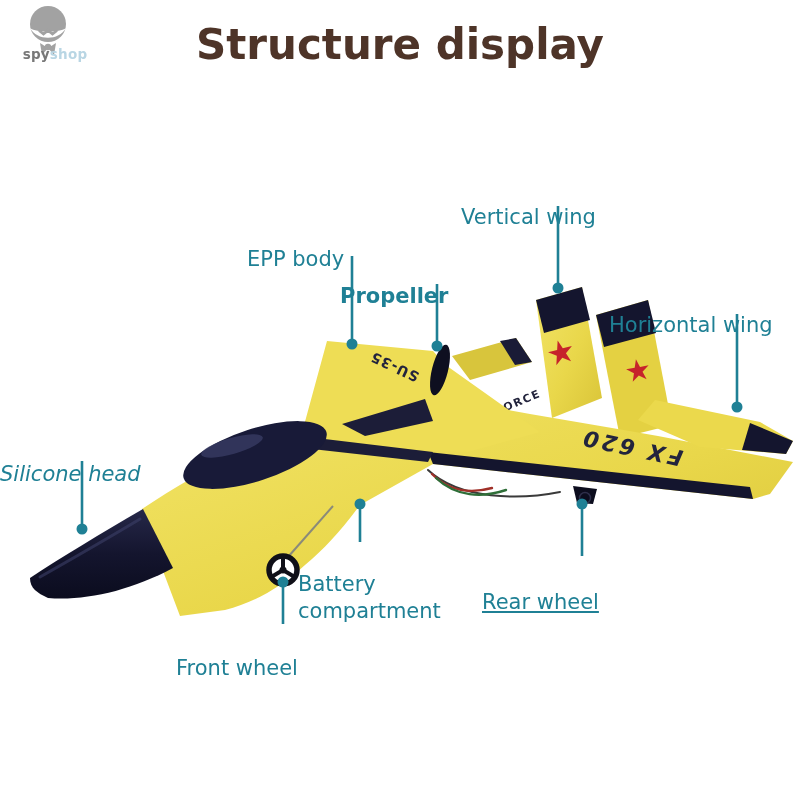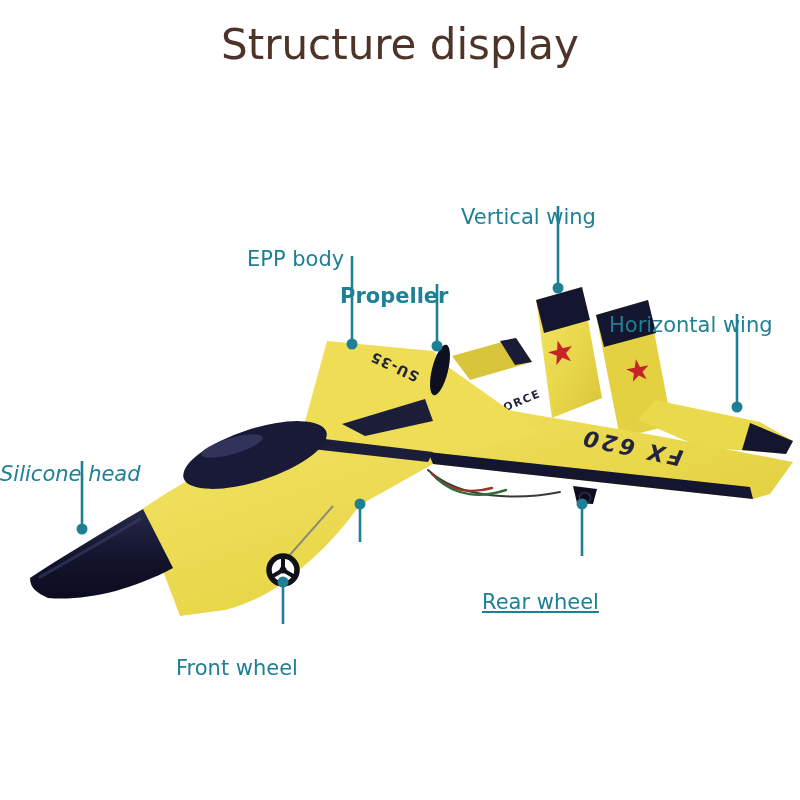--- a/index.html
+++ b/index.html
@@ -9,41 +9,54 @@
   }
   
   .logo{position:absolute;left:10px;top:2px;width:90px;height:66px;}
   .logo svg{display:block;}
   .logo-text{position:absolute;left:2px;top:44px;width:86px;text-align:center;
     font-size:13.5px;font-weight:bold;letter-spacing:.2px;}
   .logo-text .b{color:#787878;}
   .logo-text .l{color:#b9d6e4;}
   .page-title{
     position:absolute;left:0;right:0;top:20px;text-align:center;
-    font-size:42px;font-weight:normal;color:#4e3428;letter-spacing:0;
+    font-size:42px;font-weight:bold;color:#4e3428;letter-spacing:0;
   }
   
   .callout{position:absolute;color:#1f8095;font-size:21px;line-height:1.3;text-align:left;margin-top:28px;}
   .co-vertical   {left:461px;top:176px;width:200px;}
   .co-epp        {left:247px;top:218px;width:200px;}
   .co-propeller  {left:340px;top:255px;width:200px;font-weight:bold;}
   .co-horizontal {left:609px;top:284px;width:200px;}
   .co-silicone   {left:0px;  top:433px;width:178px;font-style:italic;}
   .co-battery    {left:298px;top:543px;width:142px;}
   .co-rear       {left:482px;top:561px;width:200px;text-decoration:underline;}
   .co-front      {left:176px;top:627px;width:200px;}
   
   .art{position:absolute;left:0;top:0;width:800px;height:800px;}
   .mark{font-weight:bold;fill:#23243d;}
 </style>
 </head>
 <body>
 
 <div class="stage">
 
+  <div class="logo">
+    <svg width="90" height="66" viewBox="0 0 90 66">
+      <circle cx="38" cy="22" r="18" fill="#a2a2a2"></circle>
+      <path d="M20,26 C27,39 49,39 56,26 C49,31 27,31 20,26 Z" fill="#ffffff"></path>
+      <path d="M29,28.5 L33.5,32 L38,28.5 L42.5,32 L47,28.5" fill="none" stroke="#a2a2a2" stroke-width="2.6"></path>
+      <polygon points="30,41 38,46 32,53" fill="#a2a2a2"></polygon>
+      <polygon points="46,41 38,46 44,53" fill="#a2a2a2"></polygon>
+      <circle cx="38" cy="45" r="3.2" fill="#a2a2a2"></circle>
+    </svg>
+    <div class="logo-text">
+      <span class="b">spy</span><span class="l">shop</span>
+    </div>
+  </div>
 
   <div class="page-title">Structure display</div>
 
   <svg class="art" viewBox="0 0 800 800">
     <defs>
       <linearGradient id="gYellow" x1="0" y1="0" x2="1" y2="1">
         <stop offset="0" stop-color="#f2e468"></stop>
         <stop offset=".55" stop-color="#e9d74a"></stop>
         <stop offset="1" stop-color="#d9c438"></stop>
       </linearGradient>
@@ -171,16 +184,17 @@
           <line x1="283" y1="587" x2="283" y2="624"></line>
       </g>
     </g>
   </svg>
 
   <div class="callout co-vertical">Vertical wing</div>
   <div class="callout co-epp">EPP body</div>
   <div class="callout co-propeller">Propeller</div>
   <div class="callout co-horizontal">Horizontal wing</div>
   <div class="callout co-silicone">Silicone head</div>
+  <div class="callout co-battery">Battery compartment</div>
   <div class="callout co-rear">Rear wheel</div>
   <div class="callout co-front">Front wheel</div>
 
 </div>
 
 </body></html>

